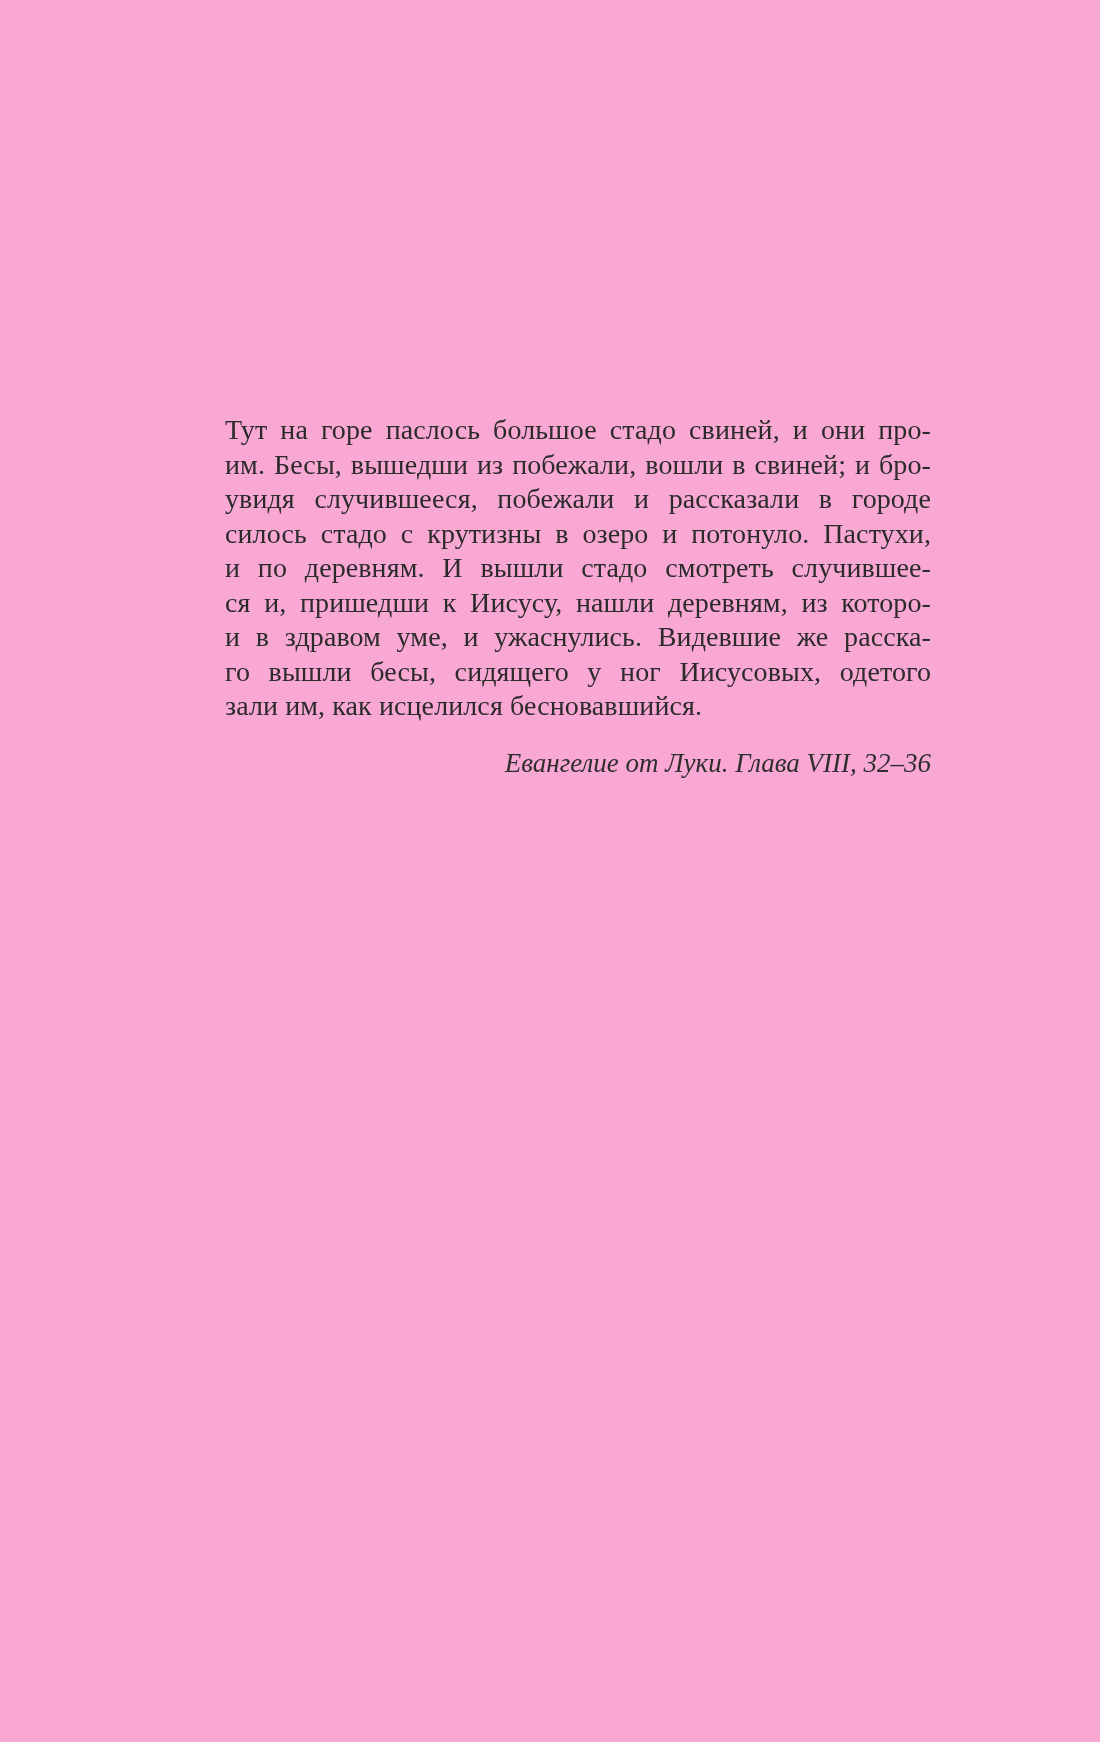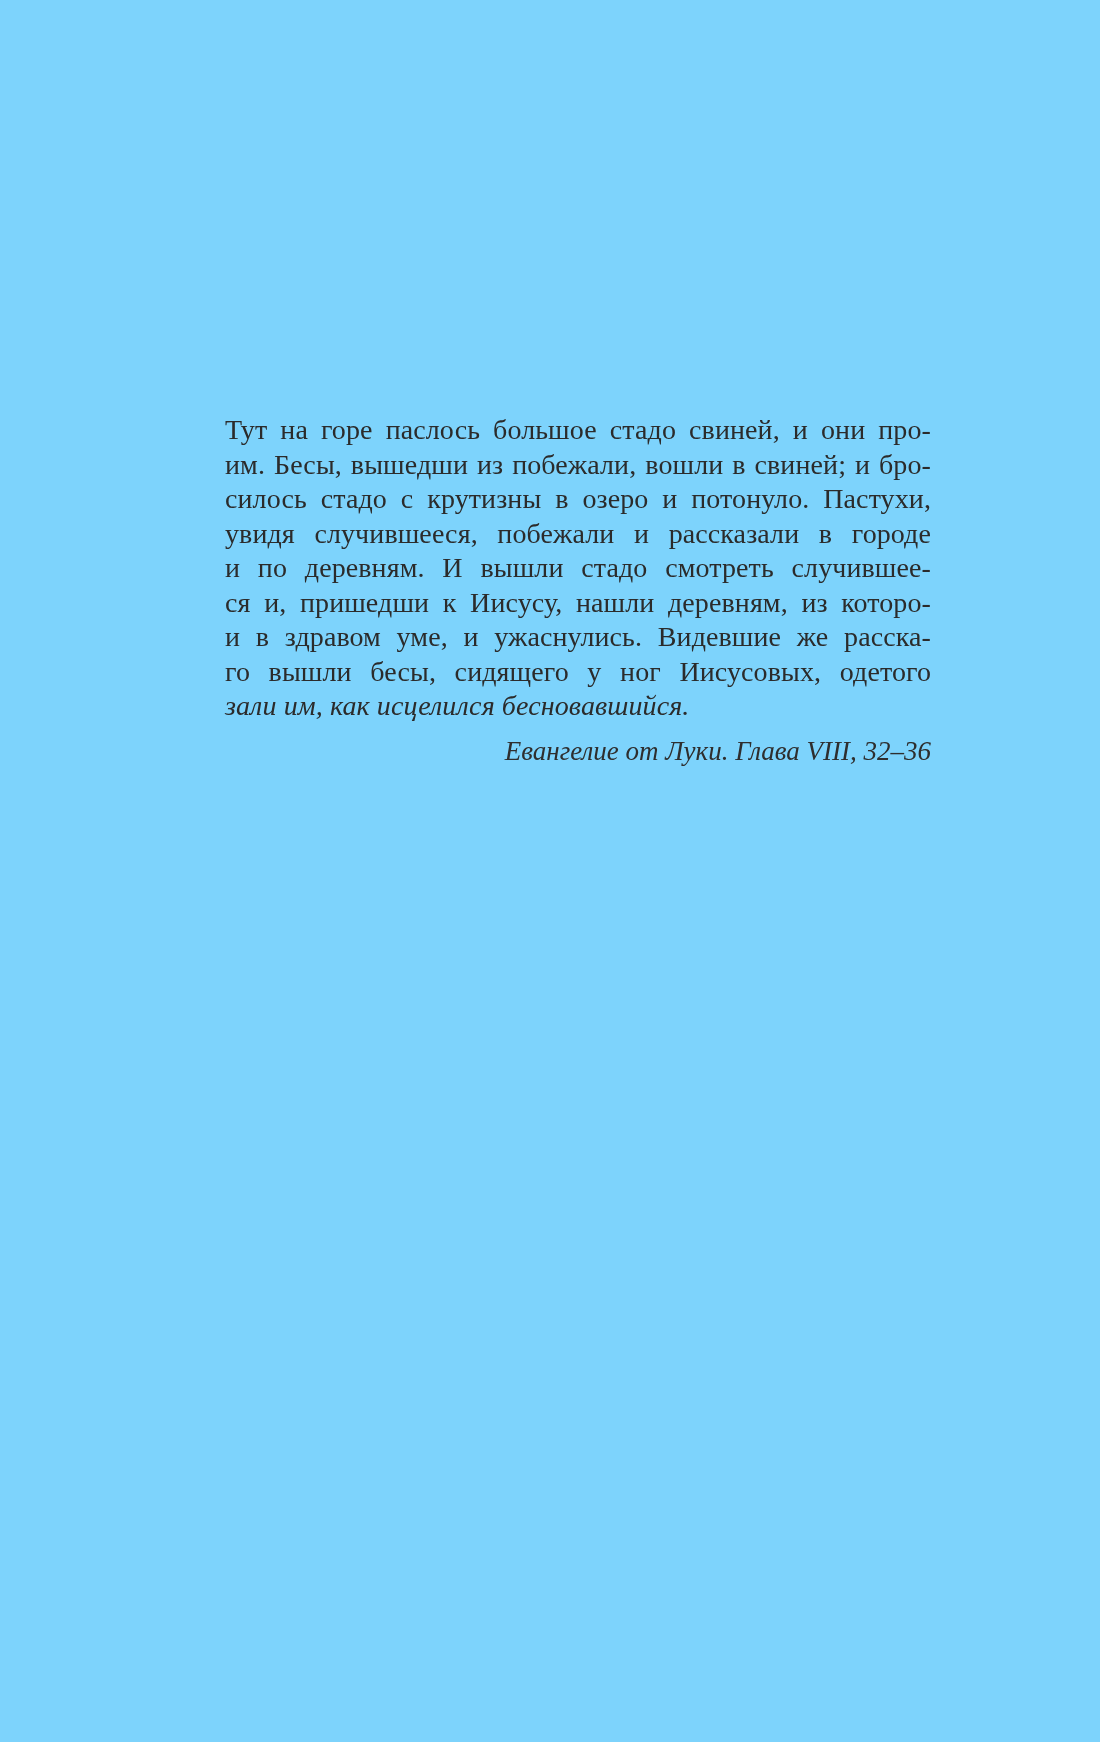--- a/index.html
+++ b/index.html
@@ -10,59 +10,58 @@
     width: 1100px;
     height: 1742px;
     background: #fefefe;
     position: relative;
     font-family: "Liberation Serif", "DejaVu Serif", serif;
     overflow: hidden;
   }
   .page {
     position: absolute;
     inset: 0;
-    background: #7dd3fc;
+    background: #f9a8d4;
   }
   .epigraph {
     position: absolute;
     left: 225px;
     top: 413px;
     width: 706px;
     color: #2b2b2b;
   }
   .line {
     font-size: 28px;
     line-height: 34.5px;
     text-align: justify;
     text-align-last: justify;
     white-space: normal;
     letter-spacing: 0.1px;
   }
   .line.last {
     text-align-last: left;
-    font-style: italic;
   }
   .attribution {
-    margin-top: 10px;
+    margin-top: 22px;
     font-size: 27px;
     line-height: 34px;
     font-style: italic;
     text-align: right;
     color: #2e2e2e;
   }
 </style>
 </head>
 <body>
 
 <div class="page">
   <div class="epigraph">
     <div class="line">Тут на горе паслось большое стадо свиней, и они про-</div>
     <div class="line">им. Бесы, вышедши из побежали, вошли в свиней; и бро-</div>
+    <div class="line">увидя случившееся, побежали и рассказали в городе</div>
     <div class="line">силось стадо с крутизны в озеро и потонуло. Пастухи,</div>
-    <div class="line">увидя случившееся, побежали и рассказали в городе</div>
     <div class="line">и по деревням. И вышли стадо смотреть случившее-</div>
     <div class="line">ся и, пришедши к Иисусу, нашли деревням, из которо-</div>
     <div class="line">и в здравом уме, и ужаснулись. Видевшие же расска-</div>
     <div class="line">го вышли бесы, сидящего у ног Иисусовых, одетого</div>
     <div class="line last">зали им, как исцелился бесновавшийся.</div>
     <div class="attribution">Евангелие от Луки. Глава VIII, 32–36</div>
   </div>
 </div>
 
 </body></html>

